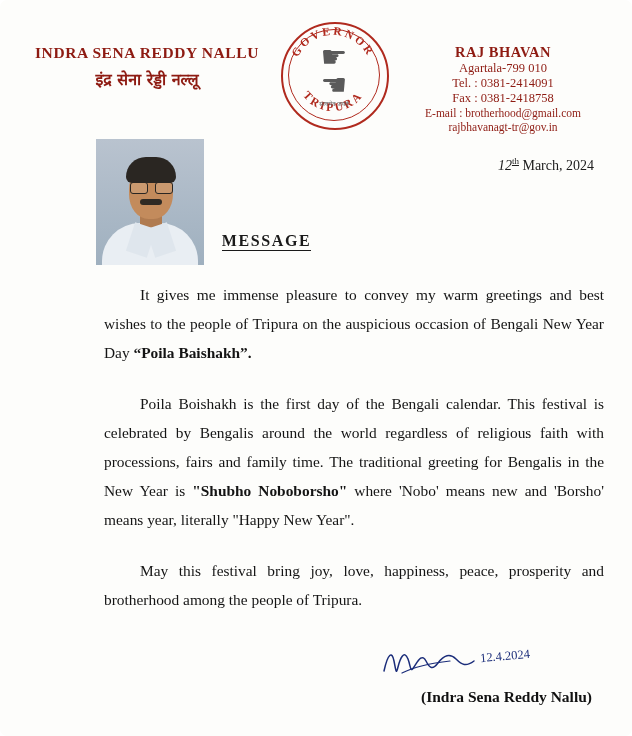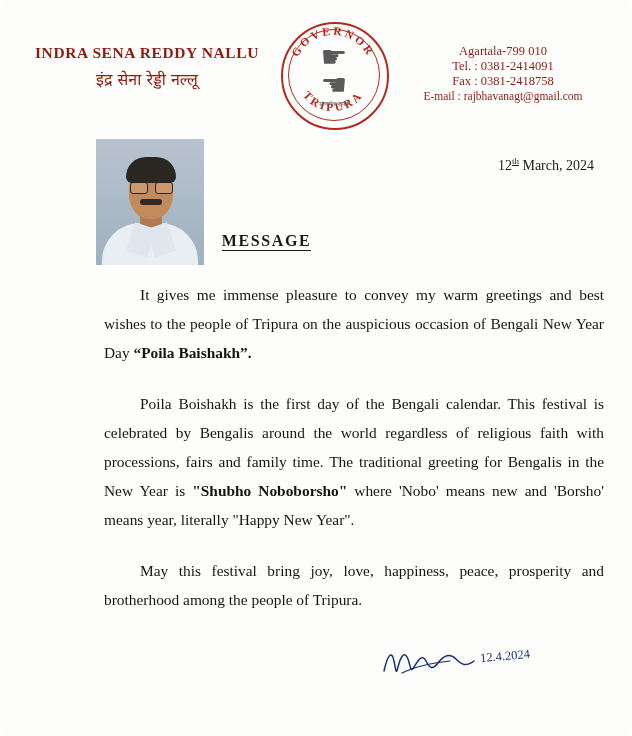--- a/index.html
+++ b/index.html
@@ -39,21 +39,21 @@
   .name-en {
     font-family: "Liberation Serif", serif;
     font-weight: bold;
     font-size: 15.5px;
     letter-spacing: 0.6px;
     color: #8e1b12;
     white-space: nowrap;
   }
   .name-hi {
     font-family: "DejaVu Sans", sans-serif;
-    font-weight: normal;
+    font-weight: bold;
     font-size: 16px;
     color: #8e1b12;
     margin-top: 6px;
   }
   .name-bn {
     font-family: "DejaVu Sans", sans-serif;
     font-weight: bold;
     font-size: 14.5px;
     color: #8e1b12;
     margin-top: 5px;
@@ -139,20 +139,21 @@
   .date-line {
     position: absolute;
     right: 38px;
     top: 156px;
     font-family: "Liberation Serif", serif;
     font-size: 14px;
     color: #1c1c1c;
   }
   .date-line .daynum {
     font-family: "Liberation Serif", serif;
+    font-style: italic;
   }
   .date-line sup {
     font-size: 9px;
     text-decoration: underline;
   }
 
   
   .photo {
     position: absolute;
     left: 96px;
@@ -347,24 +348,26 @@
           <textPath href="#arcBot" startOffset="50%" text-anchor="middle" id="seal-bot">TRIPURA</textPath>
         </text>
       </svg>
       <div class="seal-emblem">
         <div class="glyph">☛☚</div>
         <div class="motto">सत्यमेव जयते</div>
       </div>
     </div>
 
     <div class="address">
+      <div class="ln1">RAJ BHAVAN</div>
       <div class="ln">Agartala-799 010</div>
       <div class="ln">Tel. : 0381-2414091</div>
       <div class="ln">Fax : 0381-2418758</div>
-      <div class="small">E-mail : rajbhavanagt@gmail.com</div>
+      <div class="small">E-mail : brotherhood@gmail.com</div>
+      <div class="small">rajbhavanagt-tr@gov.in</div>
     </div>
   </div>
 
   <div class="date-line">
     <span class="daynum">12</span><sup>th</sup>
     <span>March, 2024</span>
   </div>
 
   <div class="photo">
     <div class="bg"></div>
@@ -400,14 +403,15 @@
   </div>
 
   <div class="sig-wrap">
     <svg width="180" height="36" viewBox="0 0 180 36">
       <path d="M4,26 C8,8 12,6 14,16 C16,26 16,30 18,22 C20,14 24,4 28,14 C31,22 30,28 34,22 C38,16 42,8 46,16 C49,22 52,26 58,18 C64,10 70,8 76,14 C82,20 86,22 94,16" fill="none" stroke="#1b2d7a" stroke-width="1.5" stroke-linecap="round"></path>
       <path d="M22,28 C34,22 52,18 70,16" fill="none" stroke="#1b2d7a" stroke-width="1.2" stroke-linecap="round"></path>
     </svg>
     <div class="sig-date">12.4.2024</div>
   </div>
 
+  <div class="sig-name">(Indra Sena Reddy Nallu)</div>
 
 </div>
 
 </body></html>

